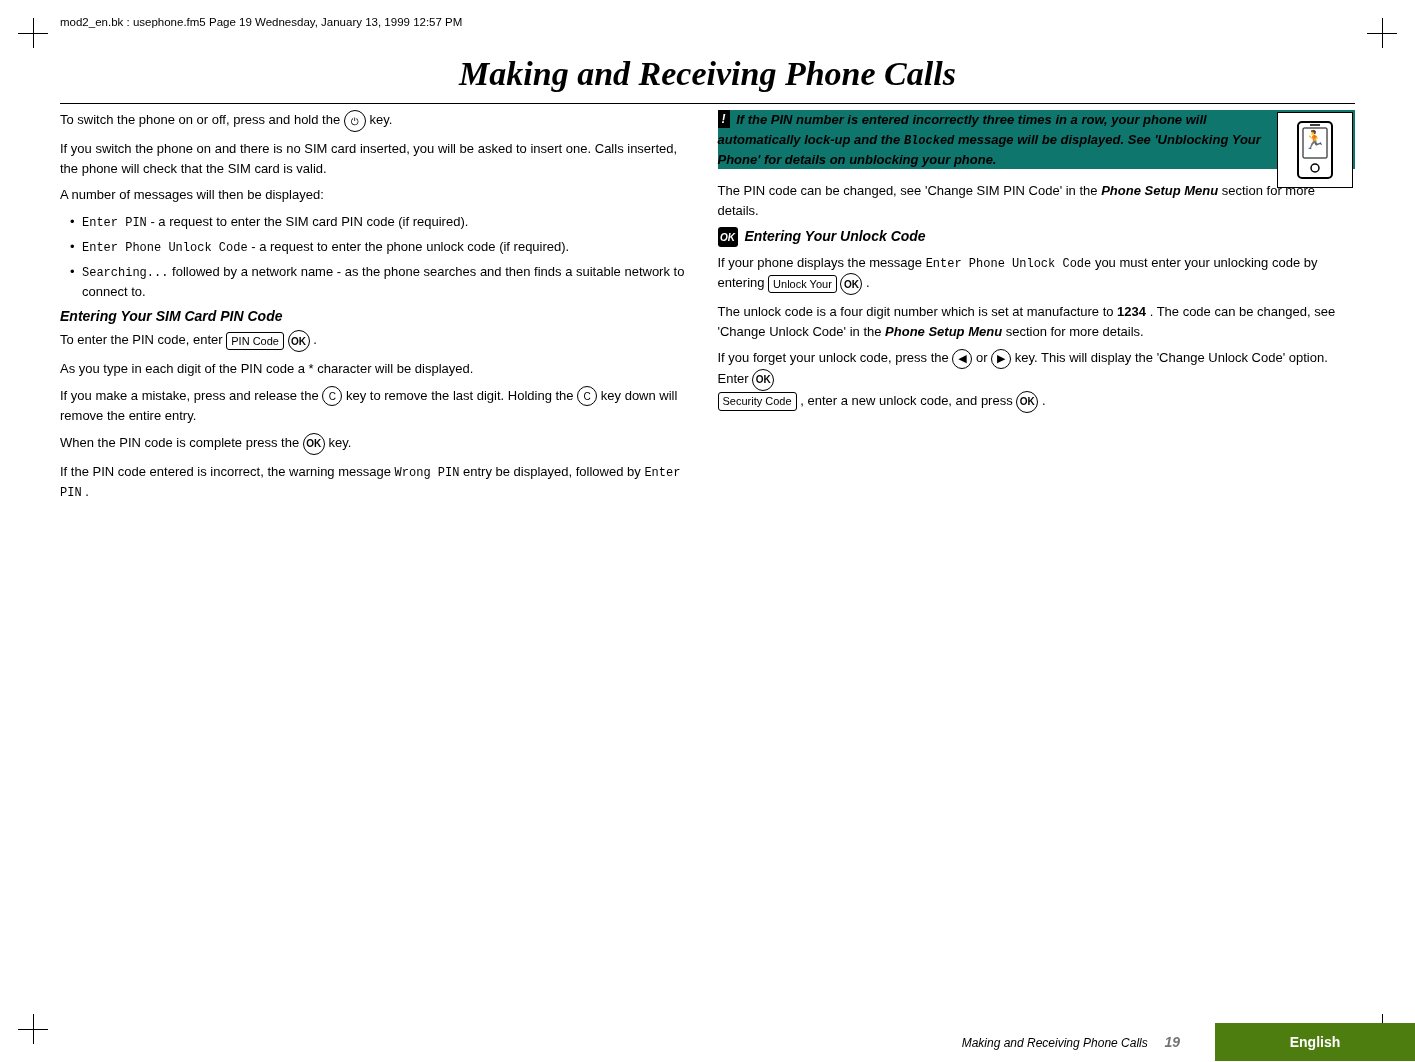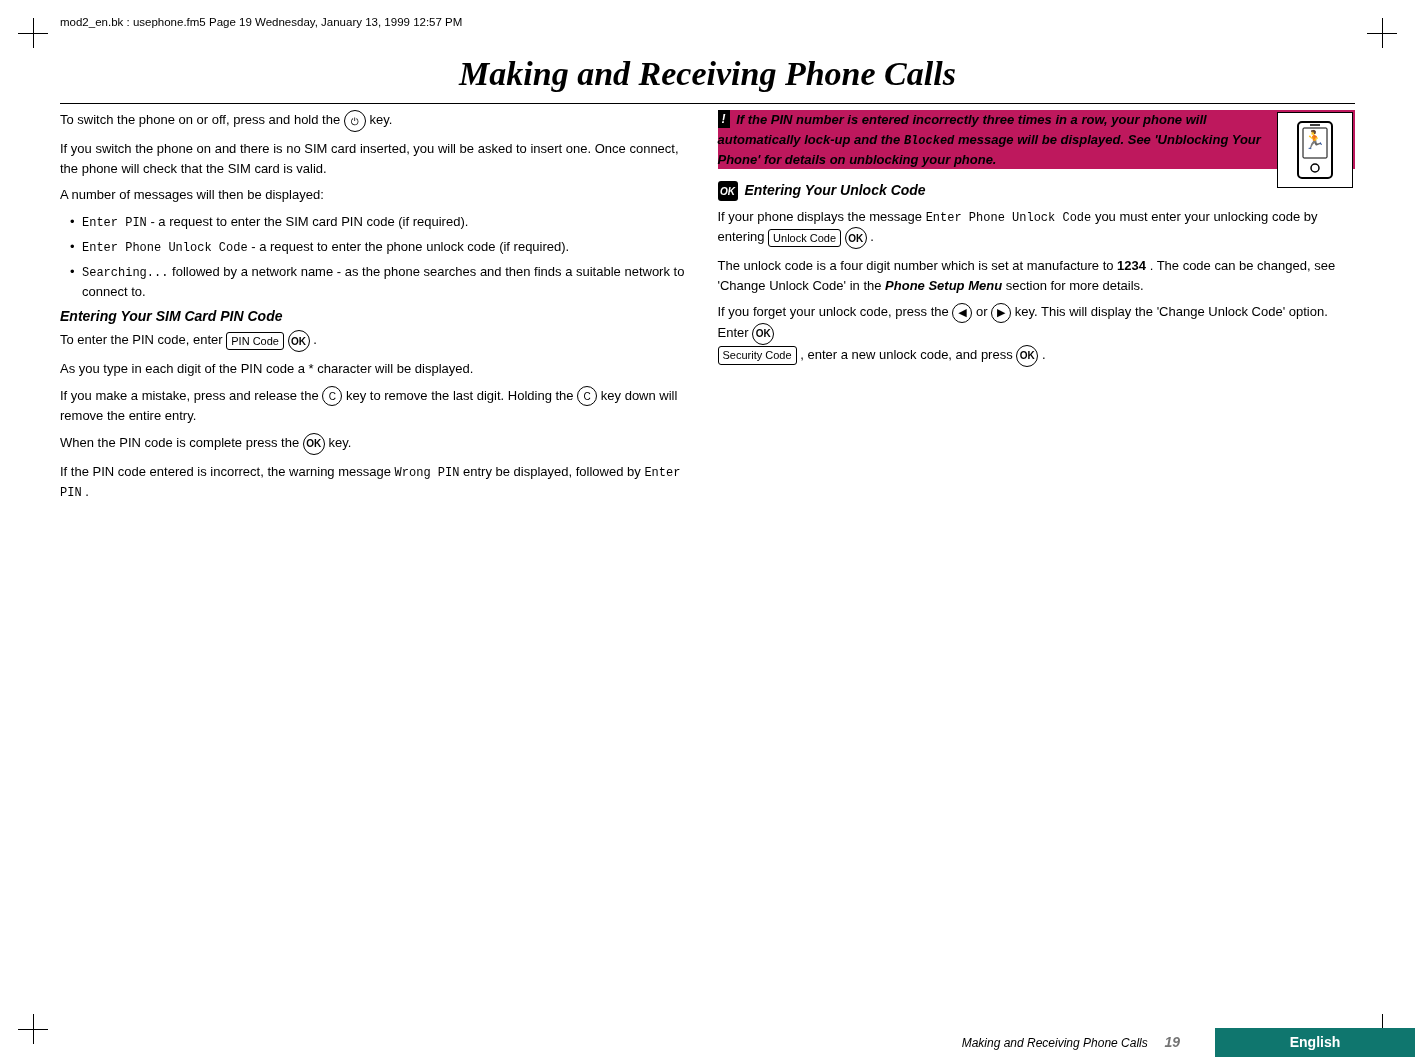--- a/index.html
+++ b/index.html
@@ -174,21 +174,21 @@
       border: 1.5px solid #000;
       border-radius: 50%;
       width: 20px;
       height: 20px;
       font-size: 10px;
       vertical-align: middle;
     }
 
     
     .warning-box {
-      background: #be185d;
+      background: #0f766e;
       border: none;
       margin-bottom: 10px;
       font-size: 13px;
       line-height: 1.5;
     }
     .warning-icon {
       display: inline-block;
       background: #000;
       color: #fff;
       font-weight: bold;
@@ -241,23 +241,23 @@
     }
     .footer-center {
       flex: 1;
       text-align: right;
       font-style: italic;
       font-size: 12px;
       padding-right: 20px;
     }
     .footer-right {
       width: 200px;
-      background: #0f766e;
+      background: #4d7c0f;
       color: #fff;
-      height: 29px;
+      height: 38px;
       display: flex;
       align-items: center;
       justify-content: center;
       font-size: 14px;
       font-weight: bold;
     }
     .footer-page-num {
       font-size: 14px;
       font-weight: bold;
       color: #737373;
@@ -323,21 +323,21 @@
   <div class="two-col">
 
     <div class="col-left">
 
       <p class="body-text">
         <span>To switch the phone on or off, press and hold the</span>
         <span class="btn-power">⏻</span>
         <span>key.</span>
       </p>
 
-      <p class="body-text">If you switch the phone on and there is no SIM card inserted, you will be asked to insert one. Once connect, the phone will check that the SIM card is valid.</p>
+      <p class="body-text">If you switch the phone on and there is no SIM card inserted, you will be asked to insert one. Calls inserted, the phone will check that the SIM card is valid.</p>
 
       <p class="body-text">A number of messages will then be displayed:</p>
 
       <ul class="bullet-list">
         <li>
           <span class="mono">Enter PIN</span><span> - a request to enter the SIM card PIN code (if required).</span>
         </li>
         <li>
           <span class="mono">Enter Phone Unlock Code</span><span> - a request to enter the phone unlock code (if required).</span>
         </li>
@@ -399,31 +399,36 @@
 
       <div class="warning-box" style="padding-right:90px; margin-bottom:12px;">
         <p class="warning-text">
           <span class="warning-icon">!</span>
           <span>If the PIN number is entered incorrectly three times in a row, your phone will automatically lock-up and the </span>
           <span class="mono">Blocked</span>
           <span> message will be displayed. See 'Unblocking Your Phone' for details on unblocking your phone.</span>
         </p>
       </div>
 
+      <p class="body-text">
+        <span>The PIN code can be changed, see 'Change SIM PIN Code' in the </span>
+        <span class="bold-italic">Phone Setup Menu</span>
+        <span> section for more details.</span>
+      </p>
 
       <div class="sub-heading" style="margin-top:0;">
         <span class="ok-icon-heading">OK</span>
         <span>Entering Your Unlock Code</span>
       </div>
 
       <p class="body-text">
         <span>If your phone displays the message </span>
         <span class="mono">Enter Phone Unlock Code</span>
         <span> you must enter your unlocking code by entering </span>
-        <span class="btn-inline">Unlock Code</span>
+        <span class="btn-inline">Unlock Your</span>
         <span class="btn-ok">OK</span>
         <span>.</span>
       </p>
 
       <p class="body-text">
         <span>The unlock code is a four digit number which is set at manufacture to </span>
         <span class="bold">1234</span>
         <span>. The code can be changed, see 'Change Unlock Code' in the </span>
         <span class="bold-italic">Phone Setup Menu</span>
         <span> section for more details.</span>

